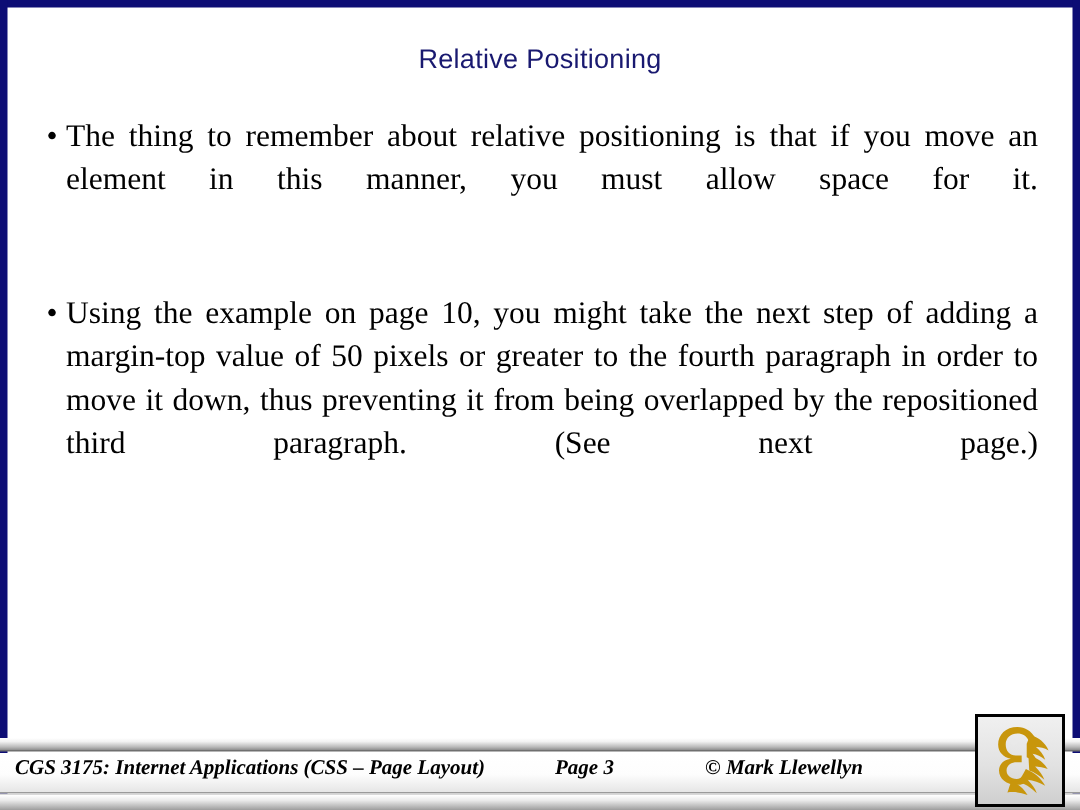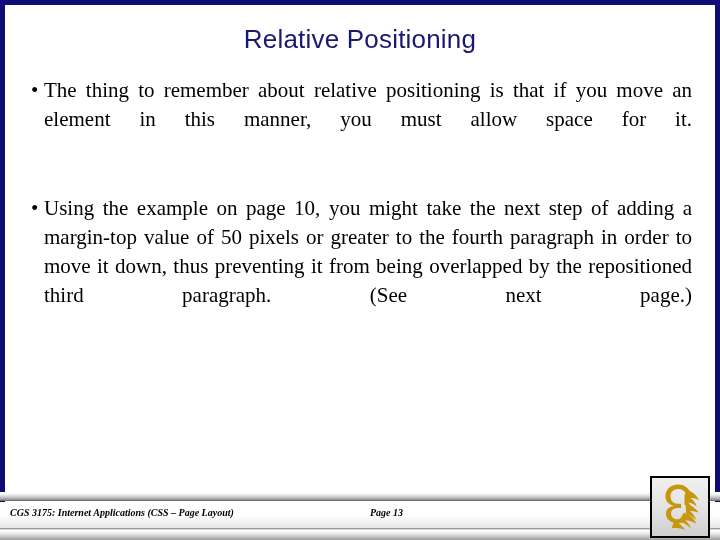--- a/index.html
+++ b/index.html
@@ -32,21 +32,21 @@
   .frame-bottom { left: 0;  bottom: 0; width: 720px; height: 4px; }
 
   
   .title {
     position: absolute;
     left: 0;
     top: 22px;
     width: 720px;
     text-align: center;
     font-family: "Liberation Sans", "DejaVu Sans", sans-serif;
-    font-size: 26px;
+    font-size: 18px;
     line-height: 34px;
     color: #191970;
     letter-spacing: 0.2px;
     white-space: nowrap;
   }
 
   
   .body {
     position: absolute;
     left: 22px;
@@ -132,21 +132,21 @@
     border-top: 1px solid #d8d8d8;
     box-sizing: border-box;
   }
 
   .footer-text {
     position: absolute;
     top: 12px;
     font-family: "Liberation Serif", "DejaVu Serif", serif;
     font-weight: bold;
     font-style: italic;
-    font-size: 10px;
+    font-size: 14px;
     line-height: 17px;
     color: #000000;
     white-space: nowrap;
   }
 
   .footer-course    { left: 10px; }
   .footer-page      { left: 370px; }
   .footer-copyright { left: 470px; }
 
   
@@ -193,22 +193,23 @@
 
   </div>
 
   <div class="footer">
     <div class="footer-bar-top"></div>
     <div class="footer-band"></div>
     <div class="footer-bar-bottom"></div>
 
     <div class="footer-text footer-course">CGS 3175: Internet Applications (CSS – Page Layout)</div>
 
-    <div class="footer-text footer-page">Page 13</div>
-
+    <div class="footer-text footer-page">Page 3</div>
+
+    <div class="footer-text footer-copyright">© Mark Llewellyn</div>
   </div>
 
   <div class="logo-box">
     <svg viewBox="0 0 100 100" xmlns="http://www.w3.org/2000/svg">
       <g fill="#C8960C">
 
         <path d="M47 10 C33 10 24 19 24 31 C24 40 30 46 39 48
                  C31 49 25 54 25 62 C25 72 34 79 46 79
                  C52 79 57 77 60 74 L55 68 C52 71 49 72 46 72
                  C39 72 34 68 34 62 C34 56 39 52 46 52

